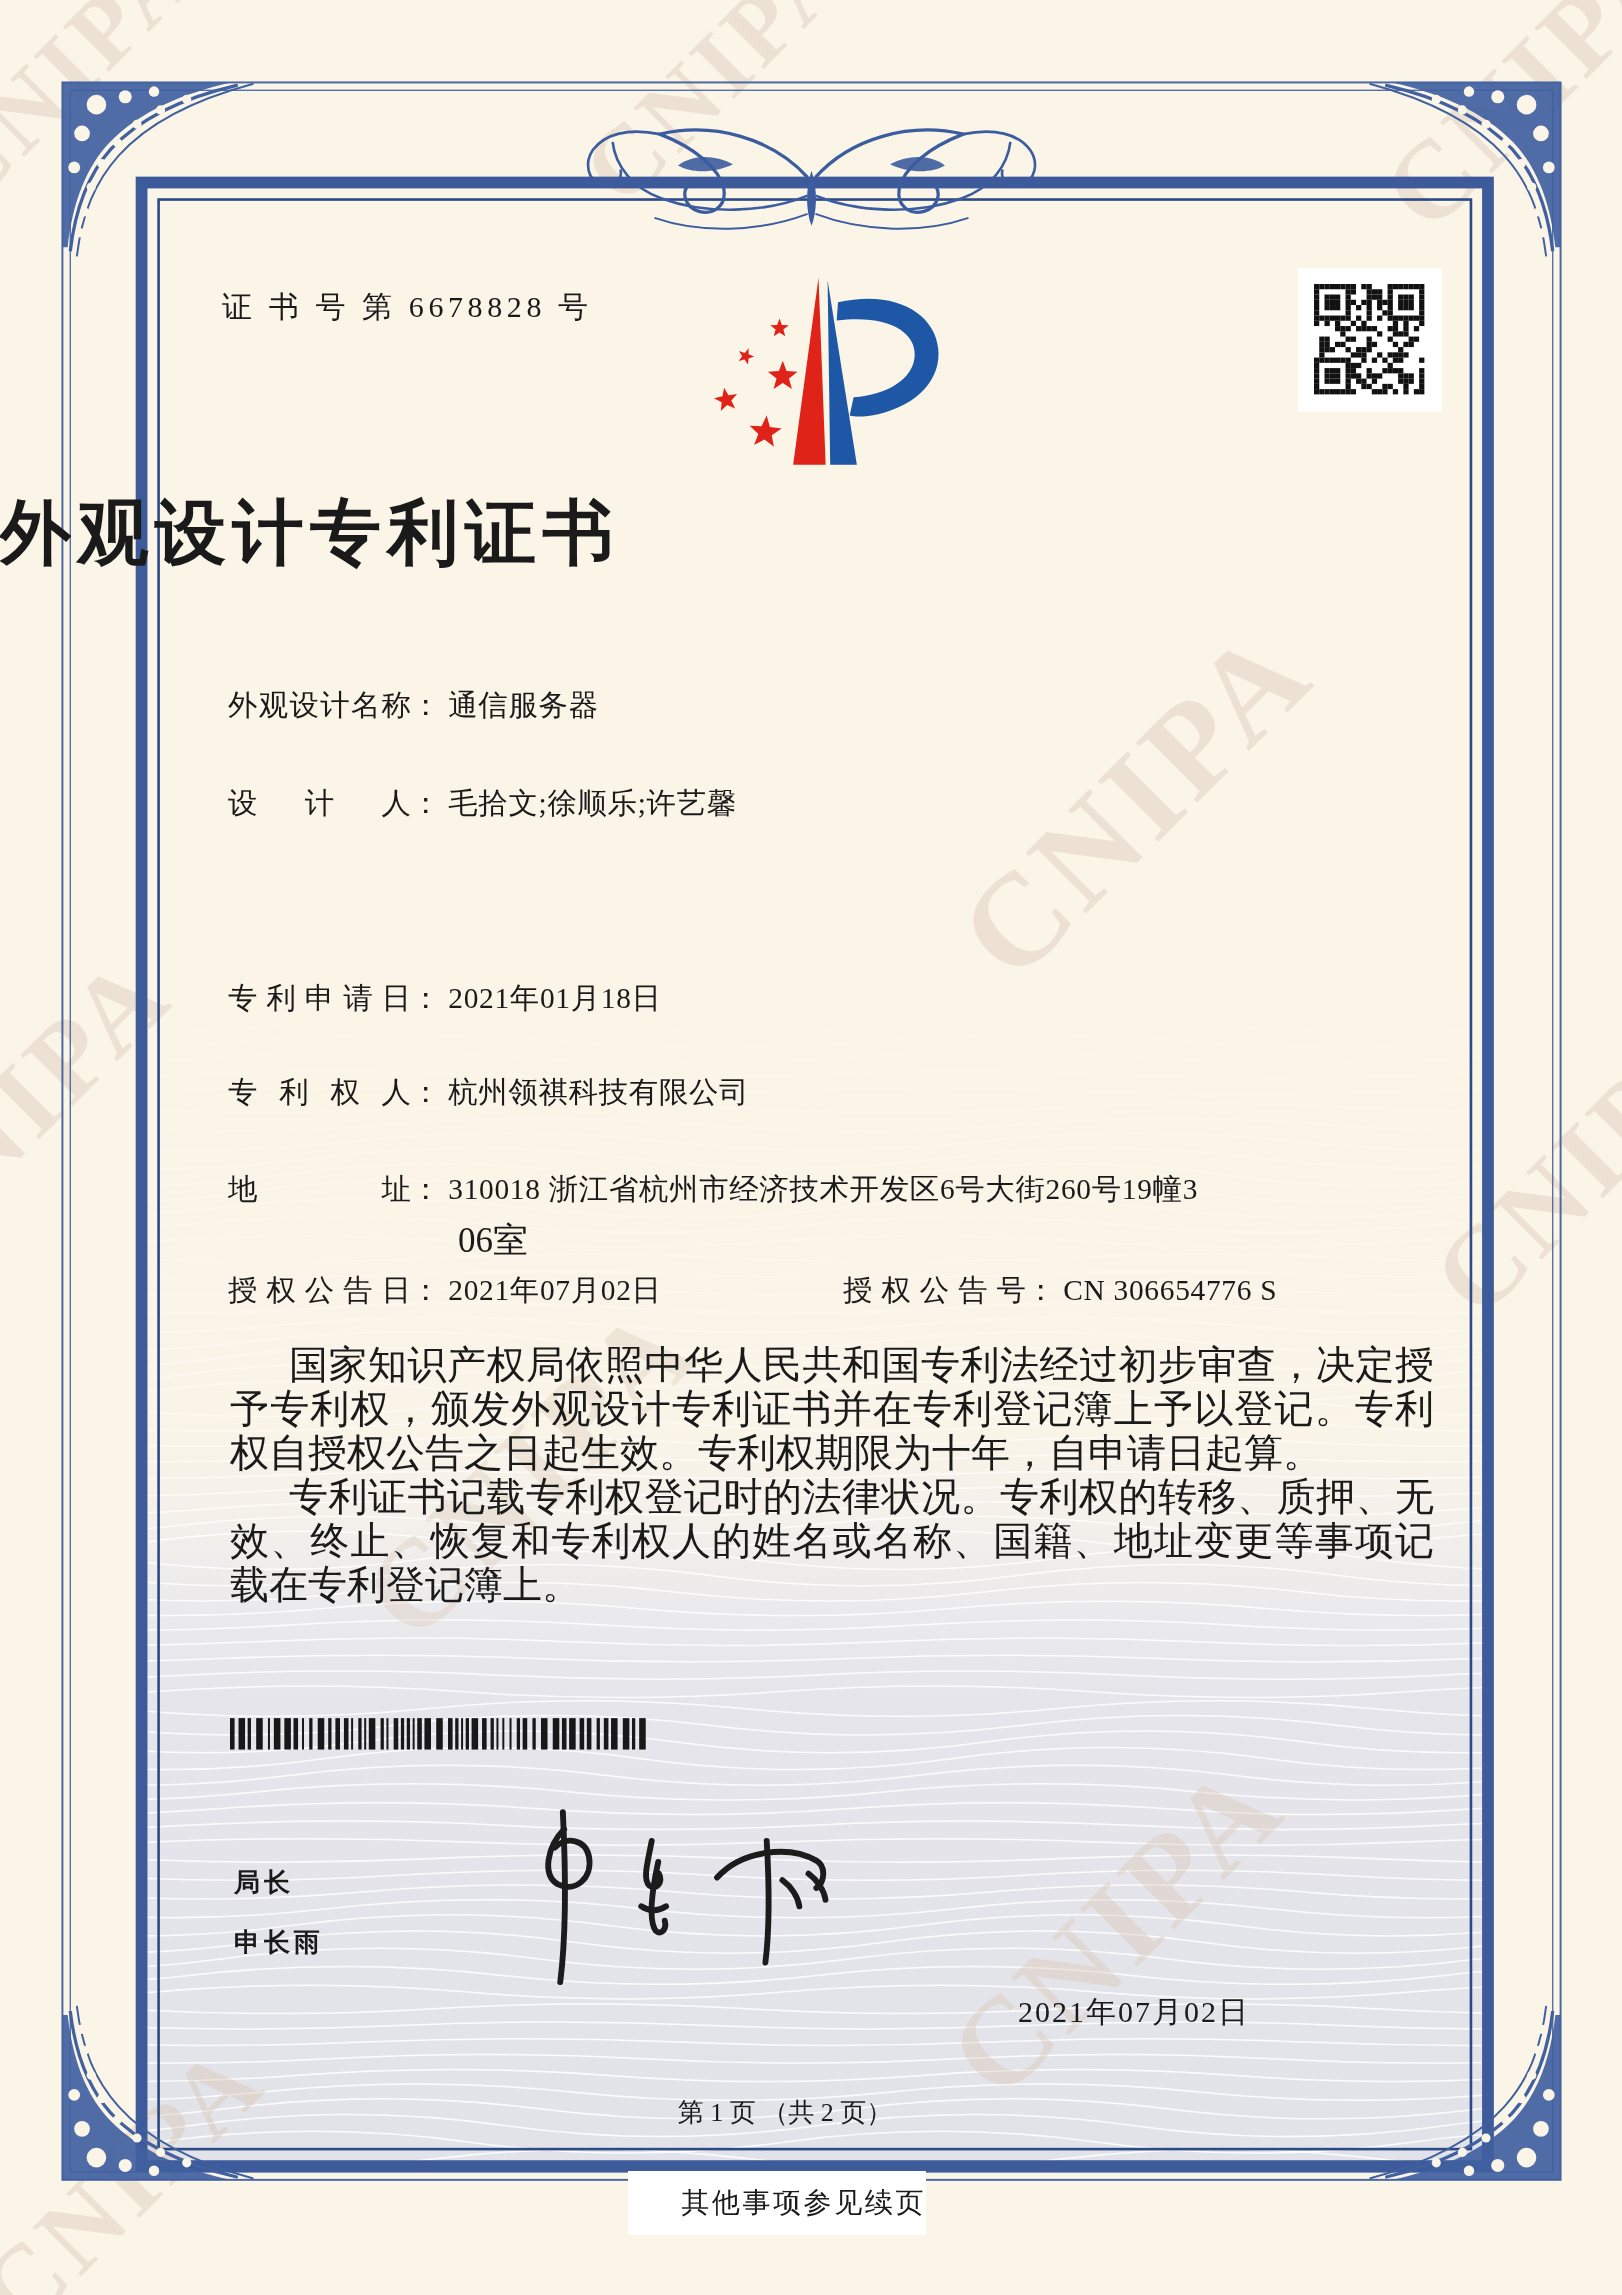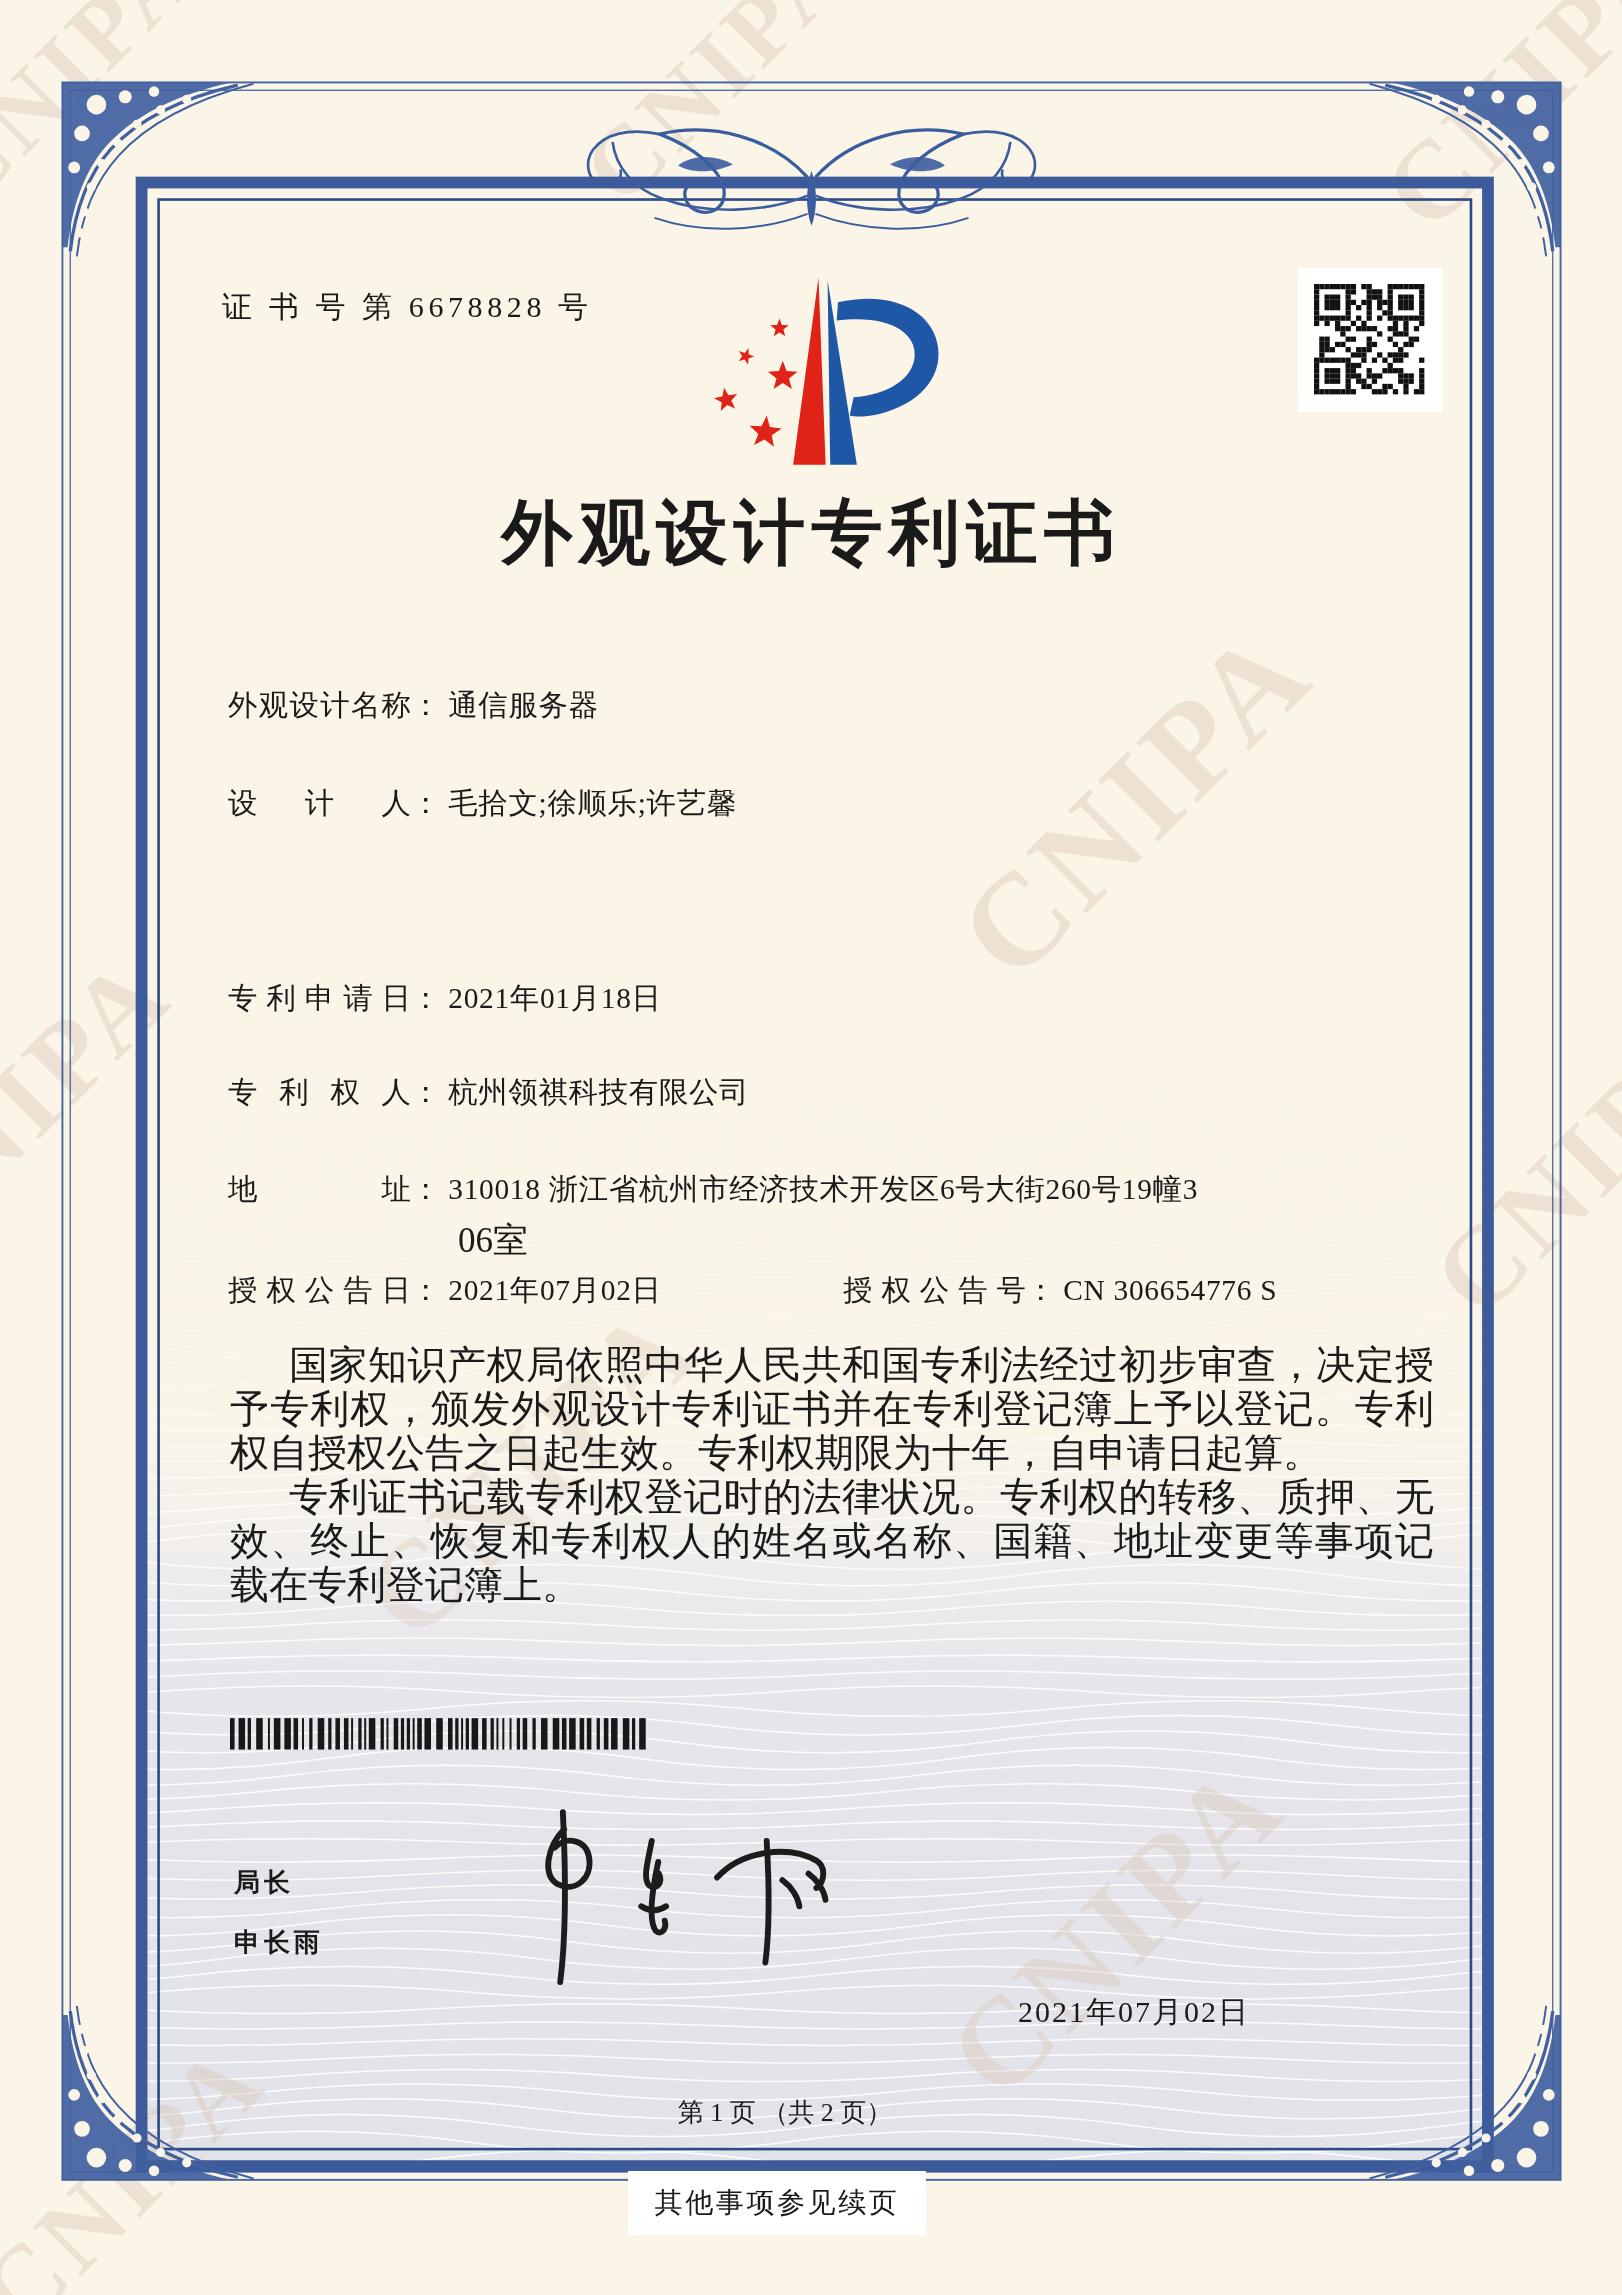--- a/index.html
+++ b/index.html
@@ -14,37 +14,37 @@
   .fade{position:absolute;left:140px;top:936px;width:1343px;height:681px;z-index:0;
         background:linear-gradient(rgba(251,245,232,.97) 0%,rgba(251,245,232,.82) 42%,rgba(251,245,232,0) 100%);}
   
   #frame{position:absolute;left:0;top:0;z-index:2;pointer-events:none;}
   
   .content{position:absolute;inset:0;z-index:3;padding-left:38px;}
   .certno{position:absolute;left:222px;top:287px;font-size:30px;letter-spacing:4.6px;}
   .logo{position:absolute;left:708px;top:243px;width:234px;height:224px;}
   .qr{position:absolute;left:1298px;top:268px;width:144px;height:144px;background:#fff;}
   .qr svg{position:absolute;left:15.7px;top:15.7px;}
-  .title{position:absolute;left:0;top:486px;width:1623px;text-align:center;
+  .title{position:absolute;left:0;top:486px;width:1623px;
          font-size:71px;font-weight:700;letter-spacing:6.5px;}
   .row{position:absolute;left:228px;font-size:29.4px;white-space:nowrap;}
   .flabel{display:inline-block;width:183px;text-align:justify;text-align-last:justify;}
   .fvalue{margin-left:7.9px;letter-spacing:0.7px;}
   .addr2{position:absolute;left:458px;top:1217px;font-size:35px;}
   .g2{position:absolute;left:615px;top:0;}
   .body{position:absolute;left:230px;top:1343px;width:1204px;font-size:39px;line-height:44px;
         text-align:justify;}
   .body p{margin:0;text-indent:59px;}
   .barcode{position:absolute;left:230px;top:1718px;}
   .sigrole{position:absolute;left:234px;font-size:26px;font-weight:600;letter-spacing:3.9px;}
   .signature{position:absolute;left:487px;top:1807px;}
   .grantdate{position:absolute;left:1018px;top:1992px;font-size:30px;letter-spacing:2px;}
   .pagenum{position:absolute;left:0;top:2095px;width:1570px;text-align:center;font-size:26px;}
   .note{position:absolute;left:628px;top:2171px;width:298px;height:64px;background:#ffffff;z-index:4;
-        display:flex;align-items:center;justify-content:center;font-size:28px;letter-spacing:2.6px;}
+        display:flex;align-items:center;justify-content:flex-end;font-size:28px;letter-spacing:2.6px;}
 </style>
 </head>
 <body>
 
 <div class="page">
 
   <div class="wm" style="left:62px;top:72px;font-size:98px">CNIPA</div>
   <div class="wm" style="left:717px;top:69px;font-size:98px">CNIPA</div>
   <div class="wm" style="left:1534px;top:79px;font-size:111px">CNIPA</div>
   <div class="wm" style="left:1135px;top:802px;font-size:131px">CNIPA</div>

